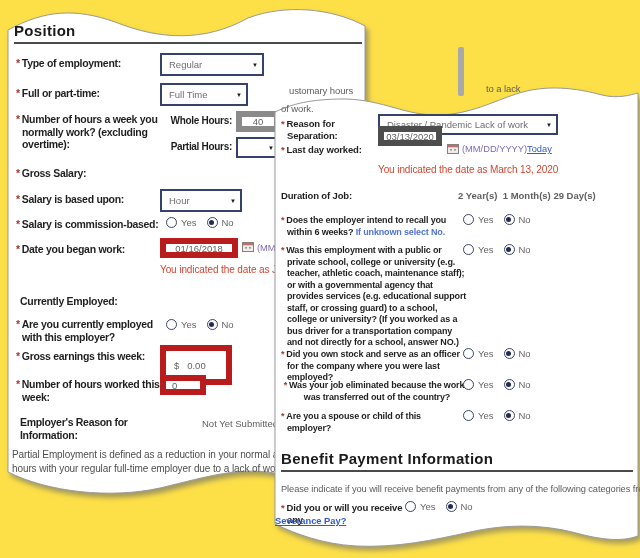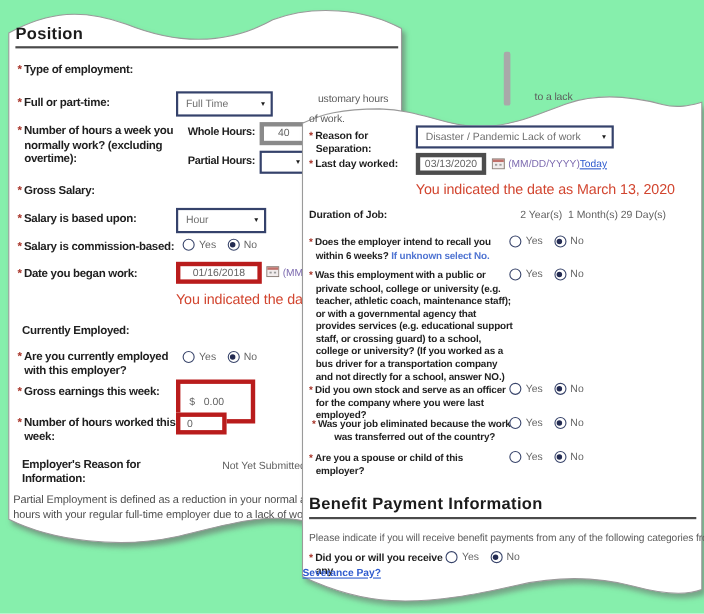--- a/index.html
+++ b/index.html
@@ -1,45 +1,45 @@
 <!DOCTYPE html>
 <html><head>
 <meta charset="utf-8">
 <style>
   html,body{margin:0;padding:0;background:#fff;}
   #stage{position:relative;width:640px;height:558px;overflow:hidden;
-         font-family:"Liberation Sans",sans-serif;background:#86efac;}
+         font-family:"Liberation Sans",sans-serif;background:#fde047;}
   svg.paper{position:absolute;left:0;top:0;pointer-events:none;}
   #paper-left{z-index:1;filter:drop-shadow(3px 4px 2.5px rgba(105,105,105,.6));}
   #content-left{position:absolute;left:8px;top:12px;width:357px;height:480px;z-index:2;}
   #paper-right{z-index:3;filter:drop-shadow(3px 4px 2.5px rgba(105,105,105,.55));}
   #content-right{position:absolute;left:275px;top:84px;width:363px;height:466px;z-index:4;}
   .abs{position:absolute;}
   .section-title{font-size:15px;font-weight:bold;color:#1b1b1b;letter-spacing:.3px;
                  border-bottom:2px solid #4a4a4a;padding-bottom:3px;}
   .lbl{font-size:10.5px;font-weight:bold;color:#1f1f1f;line-height:12.5px;letter-spacing:-.3px;}
   .q{font-size:9px;font-weight:bold;color:#1f1f1f;line-height:11.5px;letter-spacing:-.15px;}
   .req{color:#a8352a;font-weight:bold;margin-right:2px;}
   .hang{text-indent:-6px;padding-left:6px;}
   .dd{background:#fff;border:2px solid #35426b;display:flex;align-items:center;
       font-size:9.5px;color:#6e6e6e;padding:0 4px 0 7px;box-sizing:border-box;}
   .dd .grow{flex:1 1 auto;overflow:hidden;white-space:nowrap;}
   .dd-arrow{font-size:6px;color:#1a1a1a;margin-left:3px;}
-  .inp{background:#fff;border:4px solid #b91c1c;font-size:9.5px;color:#636363;
+  .inp{background:#fff;border:6px solid #b91c1c;font-size:9.5px;color:#636363;
        box-sizing:border-box;display:flex;align-items:center;white-space:pre;}
   .inp.center{justify-content:center;}
   .inp.gray-border{border-color:#8a8a8a;}
   .inp.dark-border{border-color:#4d4d4d;}
   .radios{display:flex;align-items:center;gap:4px;font-size:9.5px;color:#666;text-align:center;}
   .radio{width:11px;height:11px;border:1.5px solid #39456b;border-radius:50%;
          box-sizing:border-box;background:#fff;position:relative;flex:0 0 auto;}
   .radio.sel::after{content:"";position:absolute;left:1.5px;top:1.5px;width:5px;height:5px;
          border-radius:50%;background:#232b52;}
   .radio-label{margin-right:6px;}
-  .red-note{font-size:13px;color:#d2452f;letter-spacing:-.1px;white-space:nowrap;}
+  .red-note{font-size:10px;color:#d2452f;letter-spacing:-.1px;white-space:nowrap;}
   .fmt{font-size:9.3px;color:#7d6bb0;white-space:nowrap;}
   .link{font-size:9.3px;color:#2f5bce;text-decoration:underline;cursor:pointer;white-space:nowrap;}
   .hint{color:#4f74d2;}
   .value-gray{font-size:9.5px;color:#5f5f5f;white-space:pre;}
   .para{font-size:10px;color:#4f4f4f;line-height:14px;letter-spacing:-.1px;}
   .frag{font-size:9.5px;color:#5c5c5c;letter-spacing:-.1px;white-space:nowrap;}
   .intro{font-size:9.3px;color:#5c5c5c;letter-spacing:-.1px;white-space:nowrap;}
   .sub-lbl{font-size:10px;font-weight:bold;color:#1f1f1f;text-align:right;letter-spacing:-.3px;}
   .scroll-frag{position:absolute;left:458px;top:47px;width:6px;height:49px;
                background:#a9a9a9;z-index:2;border-radius:2px;}
@@ -56,20 +56,24 @@
   </svg>
 
   <div class="scroll-frag"></div>
 
   <div id="content-left">
     <div class="abs section-title" style="left:6px;top:10px;width:348px;">Position</div>
 
     <div class="abs lbl hang" style="left:8px;top:45px;width:142px;">
       <span class="req">*</span><span>Type of employment:</span>
     </div>
+    <div class="abs dd" style="left:152px;top:41px;width:104px;height:23px;">
+      <span class="grow">Regular</span>
+      <span class="dd-arrow">▼</span>
+    </div>
 
     <div class="abs lbl hang" style="left:8px;top:75px;width:142px;">
       <span class="req">*</span><span>Full or part-time:</span>
     </div>
     <div class="abs dd" style="left:152px;top:71px;width:88px;height:23px;">
       <span class="grow">Full Time</span>
       <span class="dd-arrow">▼</span>
     </div>
 
     <div class="abs lbl hang" style="left:8px;top:101px;width:142px;">
@@ -162,33 +166,33 @@
       <span class="req">*</span><span>Reason for Separation:</span>
     </div>
     <div class="abs dd" style="left:103px;top:30px;width:180px;height:21px;">
       <span class="grow">Disaster / Pandemic Lack of work</span>
       <span class="dd-arrow">▼</span>
     </div>
 
     <div class="abs q hang" style="left:6px;top:60px;width:100px;font-size:9.5px;">
       <span class="req">*</span><span>Last day worked:</span>
     </div>
-    <div class="abs inp center dark-border" style="left:103px;top:55px;width:64px;height:20px;text-align:center;">03/13/2020</div>
+    <div class="abs inp center dark-border" style="left:103px;top:42px;width:64px;height:20px;text-align:center;">03/13/2020</div>
     <svg class="abs" style="left:172px;top:59px;" width="12" height="11">
       <rect x="0.5" y="1.5" width="11" height="9" fill="#f1ecec" stroke="#8a7f78" stroke-width="1"></rect>
       <rect x="1" y="2" width="10" height="2.3" fill="#c0706a"></rect>
       <rect x="3" y="6" width="2" height="1.6" fill="#9c9c9c"></rect>
         <rect x="7" y="6" width="2" height="1.6" fill="#9c9c9c"></rect>
     </svg>
     <div class="abs fmt" style="left:187px;top:60px;">(MM/DD/YYYY)</div>
     <div class="abs link" style="left:252px;top:60px;">Today</div>
     <div class="abs red-note" style="left:103px;top:80px;">You indicated the date as March 13, 2020</div>
 
     <div class="abs q" style="left:6px;top:106px;font-size:9.5px;">Duration of Job:</div>
-    <div class="abs value-gray" style="left:198px;top:106px;">2 Year(s)  1 Month(s) 29 Day(s)</div>
+    <div class="abs value-gray" style="left:183px;top:106px;font-weight:bold;">2 Year(s)  1 Month(s) 29 Day(s)</div>
 
     <div class="abs q hang" style="left:6px;top:131px;width:180px;">
       <span class="req">*</span><span>Does the employer intend to recall you within 6 weeks?</span>
       <span class="hint">If unknown select No.</span>
     </div>
     <div class="abs radios" style="left:188px;top:130px;">
       <span class="radio"></span>
       <span class="radio-label">Yes</span>
       <span class="radio sel"></span>
       <span class="radio-label">No</span>

